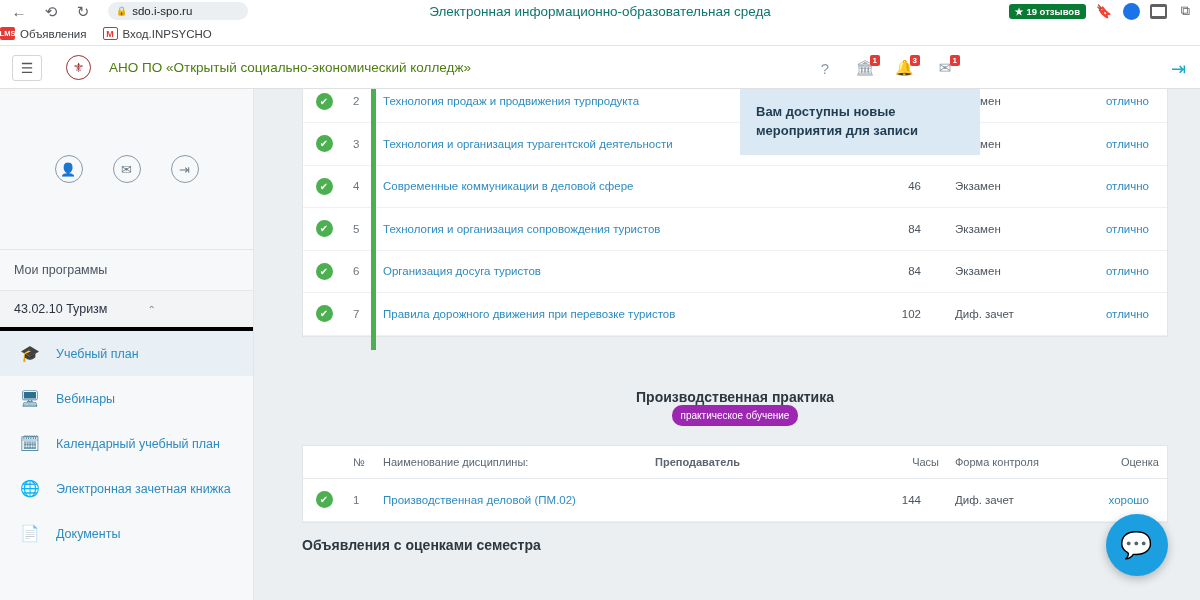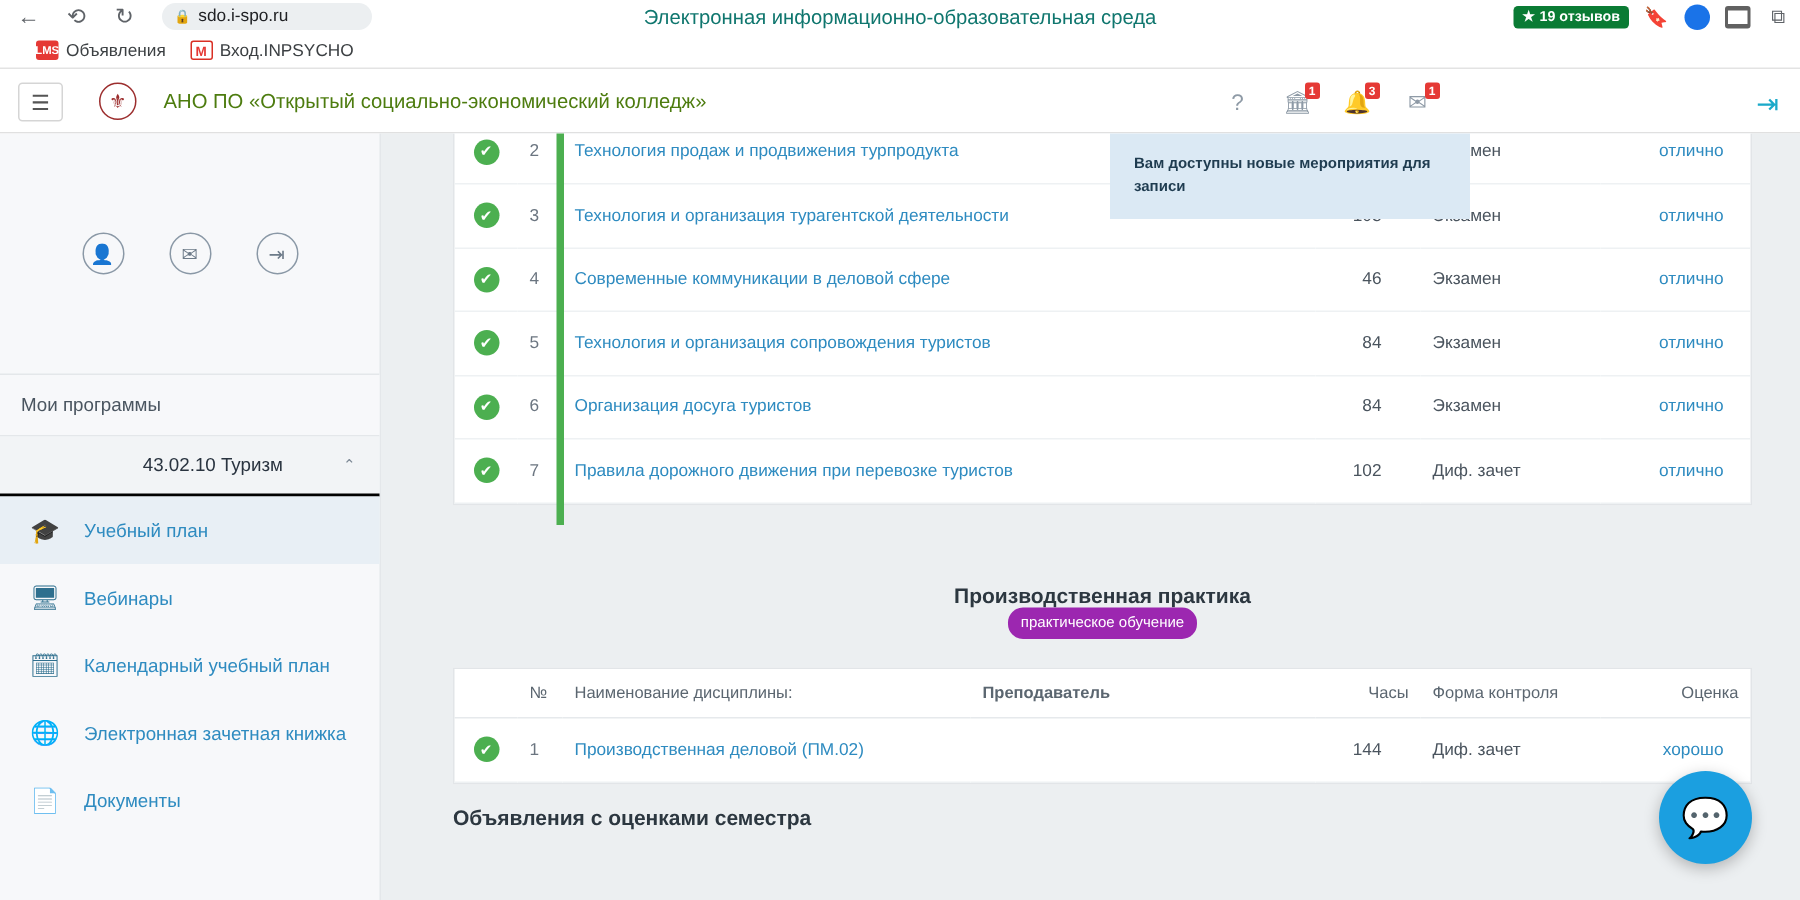--- a/index.html
+++ b/index.html
@@ -52,21 +52,21 @@
   .ico-sm { width: 17px; height: 17px; display: flex; align-items: center; justify-content: center; font-size: 13px; color: #5f6368; }
   .avatar-circle { width: 17px; height: 17px; border-radius: 50%; background: #1a73e8; }
   .ico-box { width: 17px; height: 15px; border-radius: 2px; background: #616161; position: relative; }
   .ico-box::after { content: ""; position: absolute; left: 2px; top: 3px; width: 13px; height: 9px; background: #ffffff; }
 
   
   .bookmarks {
     position: absolute; top: 22px; left: 0; width: 1200px; height: 24px;
     background: #ffffff;
     display: flex; align-items: center; gap: 16px;
-    padding-left: 24px;
+    padding-left: 0;
     border-bottom: 1px solid #e3e3e3;
   }
   .bm { display: flex; align-items: center; gap: 5px; font-size: 11.5px; color: #3c4043; }
   .bm-ico {
     width: 15px; height: 13px; border-radius: 2px;
     display: flex; align-items: center; justify-content: center;
     font-size: 7.5px; font-weight: bold; color: #ffffff;
   }
   .bm-ico.lms { background: #e53935; }
   .bm-ico.meg { background: #ffffff; color: #e53935; border: 1px solid #d93025; font-size: 9px; }
@@ -125,23 +125,23 @@
     display: flex; align-items: center; justify-content: center;
     font-size: 13px; background: transparent;
   }
   .sb-section {
     height: 42px; display: flex; align-items: center;
     padding-left: 14px; font-size: 12.5px; color: #4a5560;
     border-top: 1px solid #e4e7ea; border-bottom: 1px solid #e4e7ea;
     background: #f7f8fa;
   }
   .sb-program {
-    height: 40px; display: flex; align-items: center; justify-content: flex-end;
+    height: 40px; display: flex; align-items: center; justify-content: flex-start;
     padding: 0 16px 0 14px; font-size: 12.5px; color: #2a3440;
-    border-bottom: 2px solid #000000; background: #f2f4f6; gap: 40px;
+    border-bottom: 4px solid #000000; background: #f2f4f6; gap: 40px;
   }
   .chev { font-size: 10px; color: #7b8794; }
   .sb-item {
     height: 45px; display: flex; align-items: center; gap: 14px;
     padding-left: 18px; font-size: 12.5px; color: #2e8bc0;
   }
   .sb-item.active { background: #e8eff5; }
   .sb-ico { width: 24px; display: flex; align-items: center; justify-content: center; font-size: 16px; color: #2e6f8e; }
 
   
@@ -172,21 +172,21 @@
     position: relative; z-index: 2;
   }
   .spine {
     position: absolute; left: 68px; top: 0; width: 5px; height: 270px;
     background: #4caf50; z-index: 1;
   }
 
   .tooltip {
     position: absolute; left: 1005px; top: 0px; width: 245px;
     background: #dbe9f4; color: #1f3c50;
-    font-size: 10px; font-weight: bold; line-height: 1.45;
+    font-size: 13px; font-weight: bold; line-height: 1.45;
     padding: 14px 16px;
     z-index: 40;
   }
 
   .section-title { font-size: 14px; font-weight: bold; color: #2c3740; }
   .pill {
     background: #9c27b0; color: #fff; font-size: 10px;
     border-radius: 10px; padding: 5px 9px;
   }
   .agreement {

